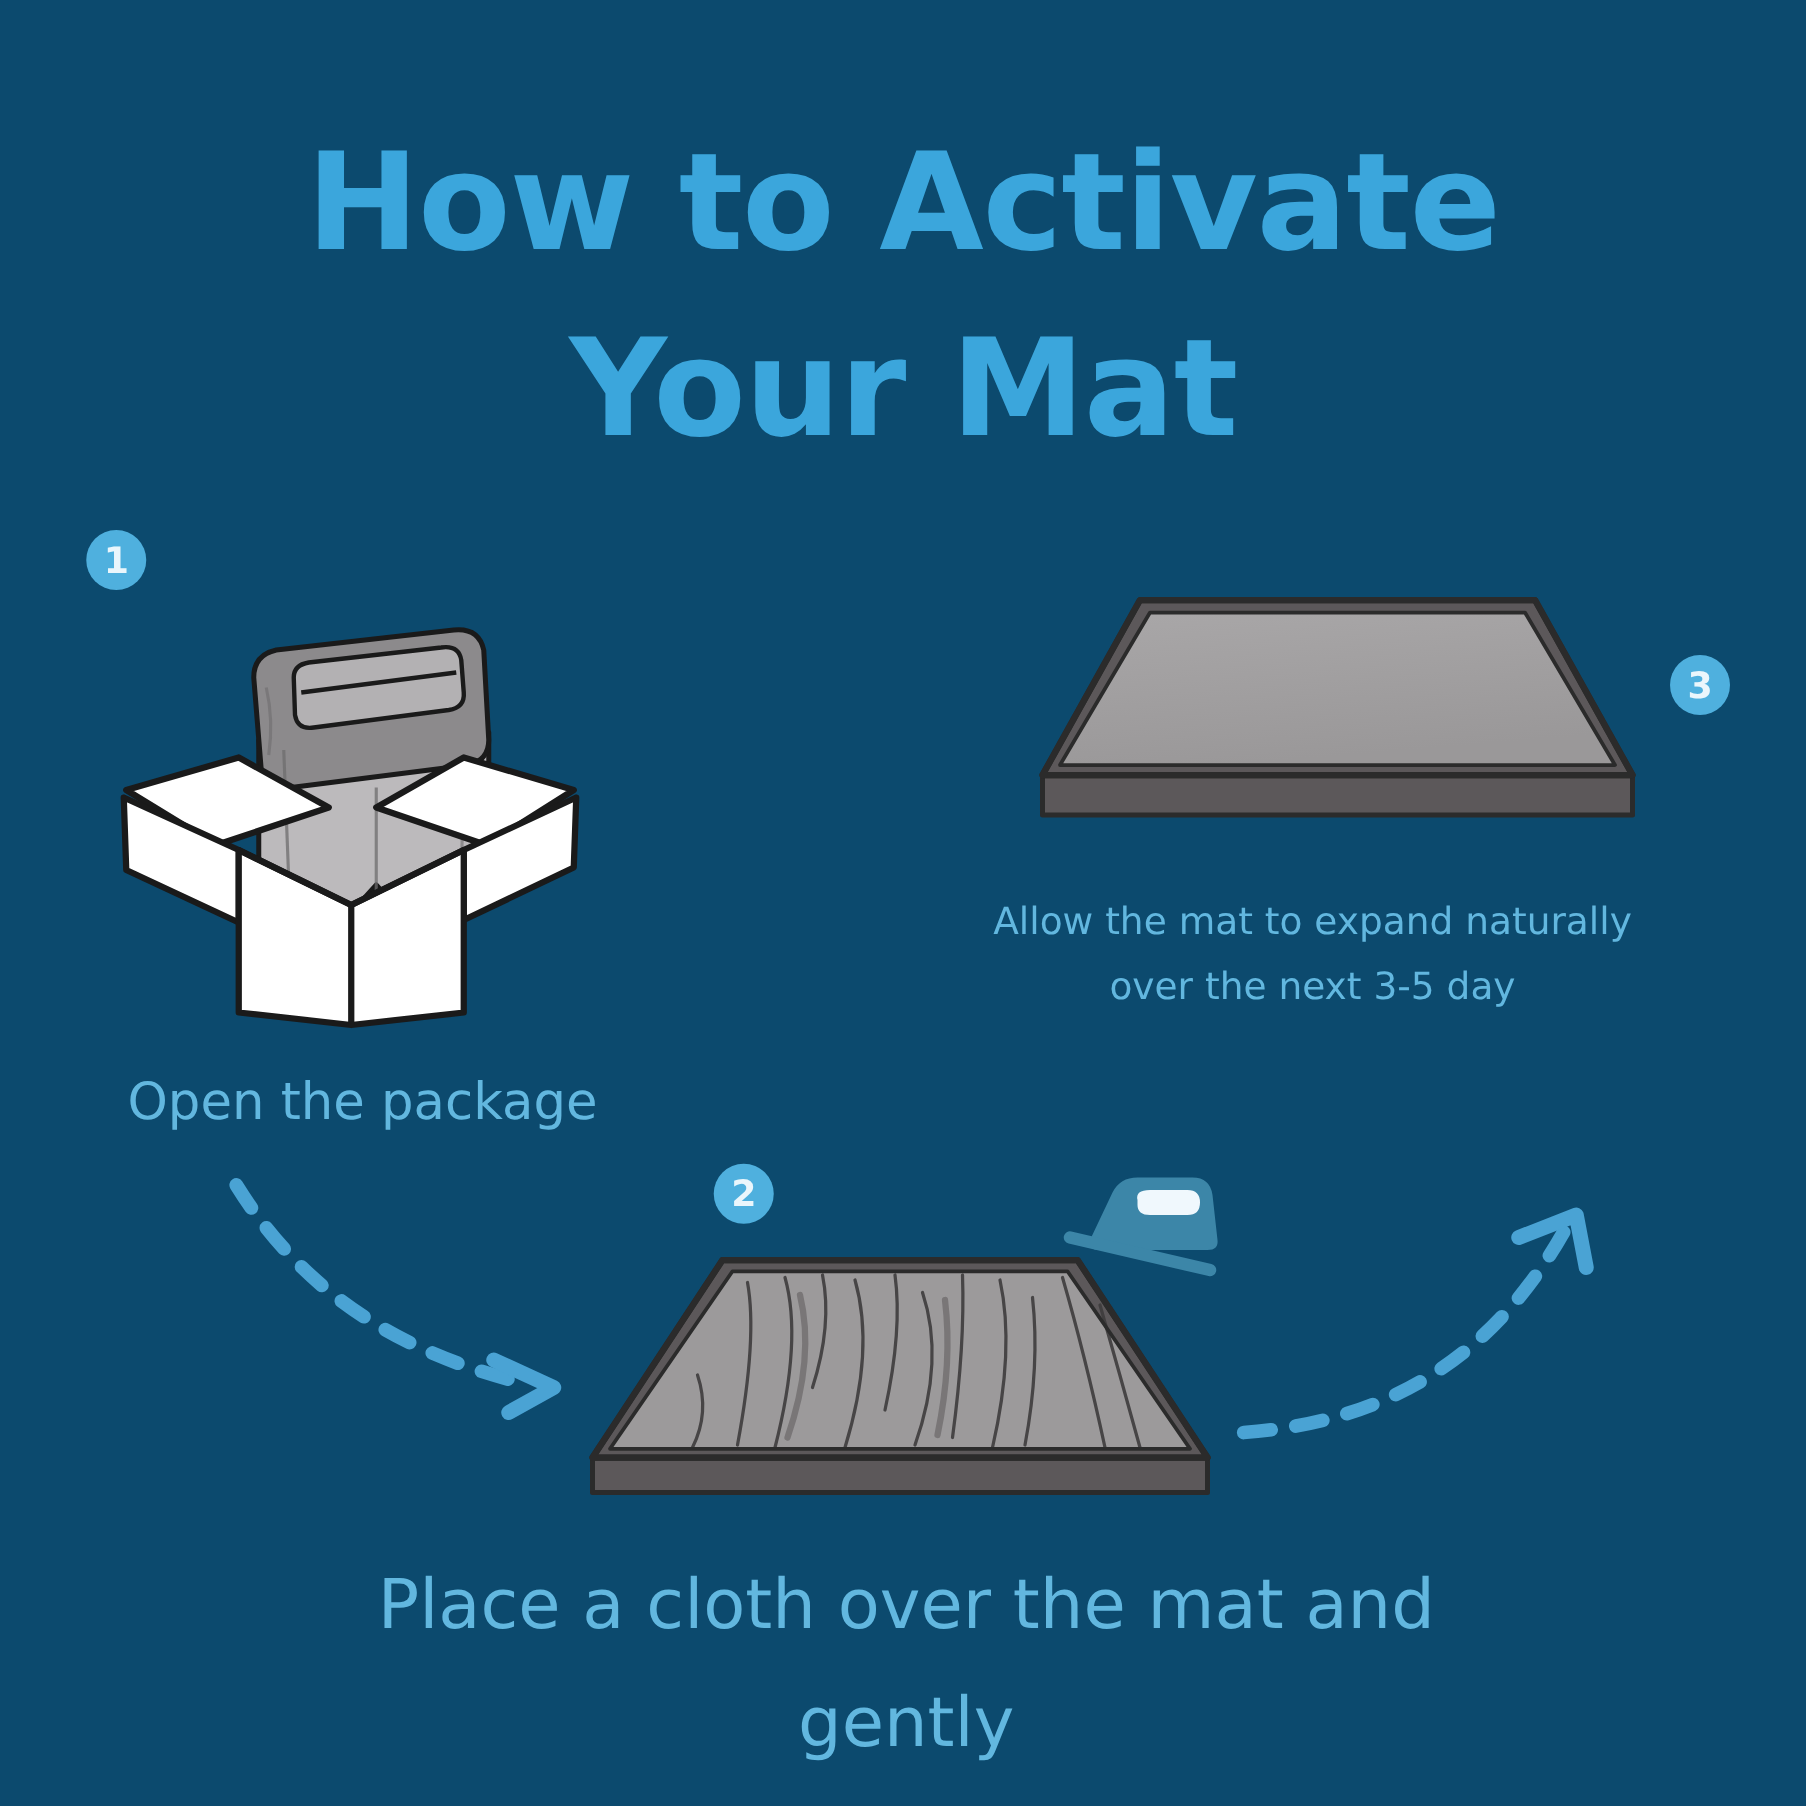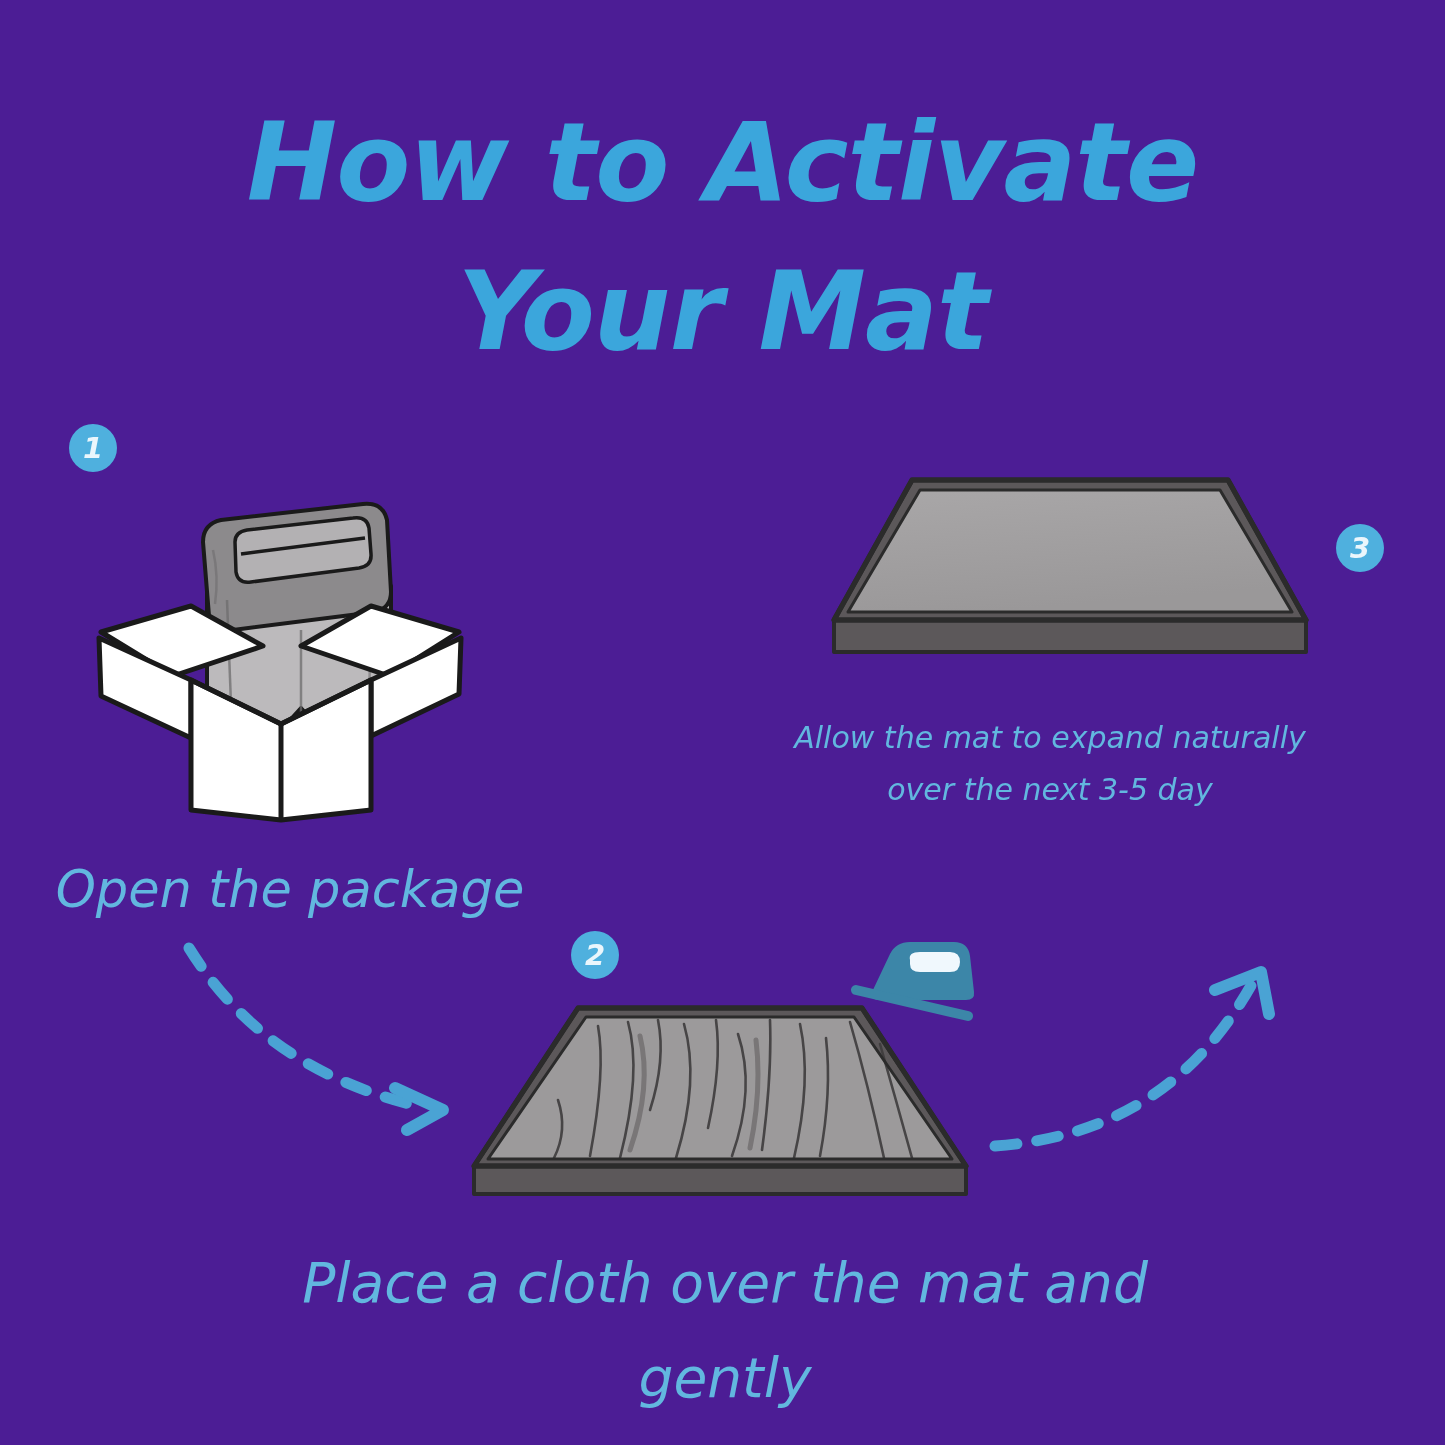--- a/index.html
+++ b/index.html
@@ -11,22 +11,21 @@
     height: 1445px;
     background: #F0F8FD;
     font-family: "Liberation Sans", sans-serif;
     overflow: hidden;
   }
 
   .canvas {
     position: relative;
     width: 1445px;
     height: 1445px;
-    background: #4c1d95;
-    font-style: italic;
+    background: #0c4a6e;
   }
 
   
   .title {
     position: absolute;
     left: 0;
     top: 88px;
     width: 1445px;
     text-align: center;
     color: #3BA6DC;
@@ -64,21 +63,21 @@
     font-weight: normal;
     font-size: 40px;
     line-height: 1.72;
     text-align: center;
     white-space: pre-line;
   }
   .caption-1 {
     left: 30px;
     top: 846px;
     width: 520px;
-    font-size: 51px;
+    font-size: 41px;
   }
   .caption-2 {
     left: 245px;
     top: 1236px;
     width: 960px;
     font-size: 55px;
   }
   .caption-3 {
     left: 665px;
     top: 712px;

